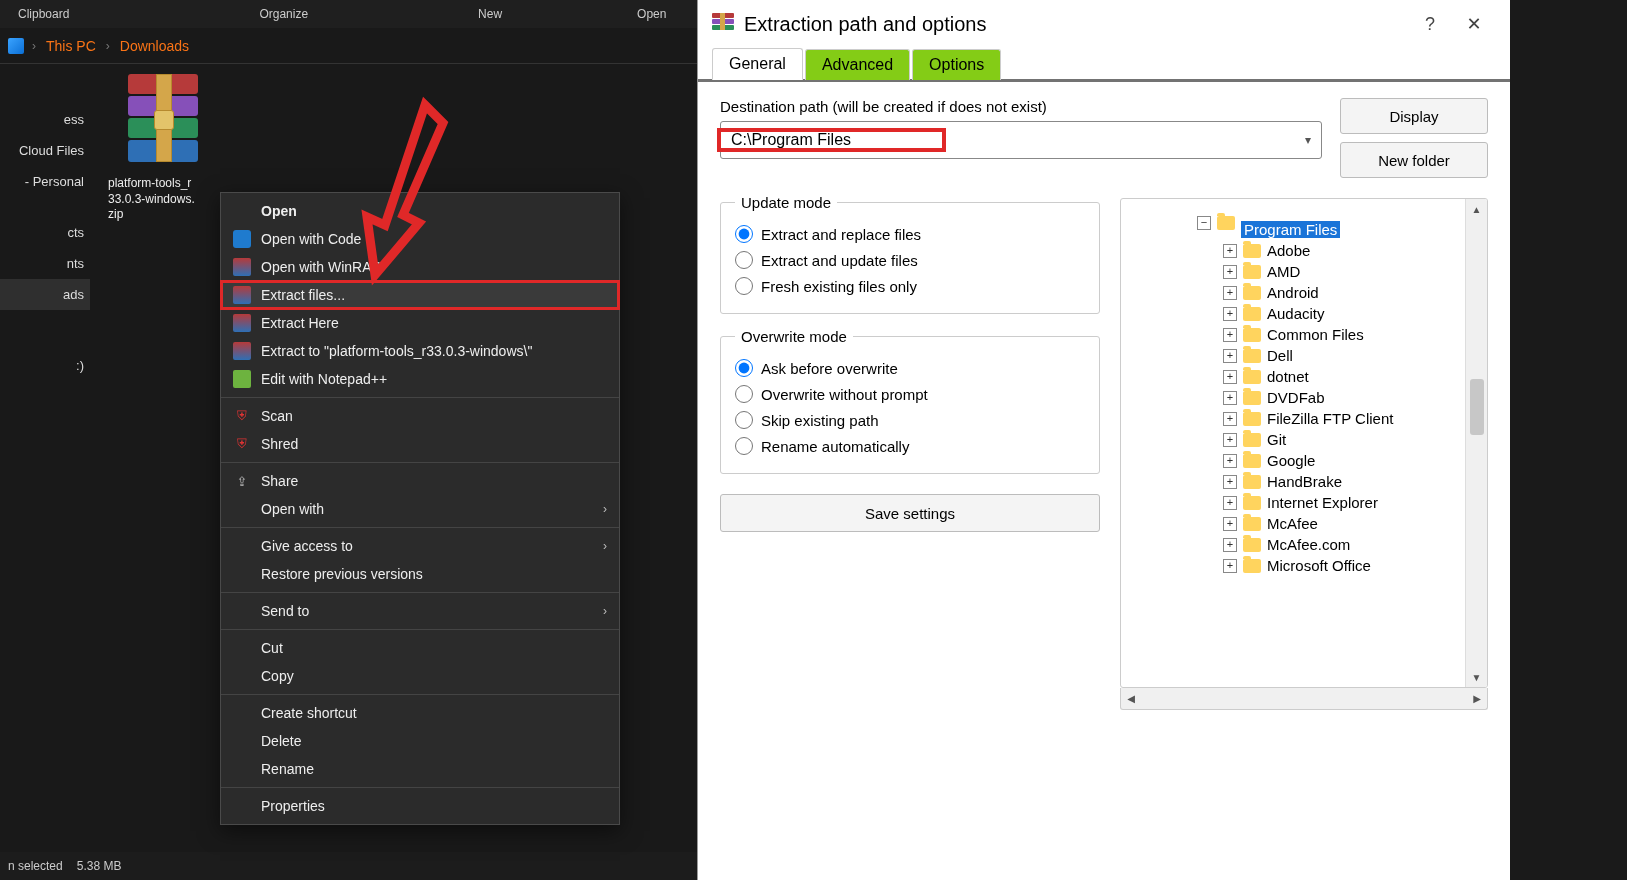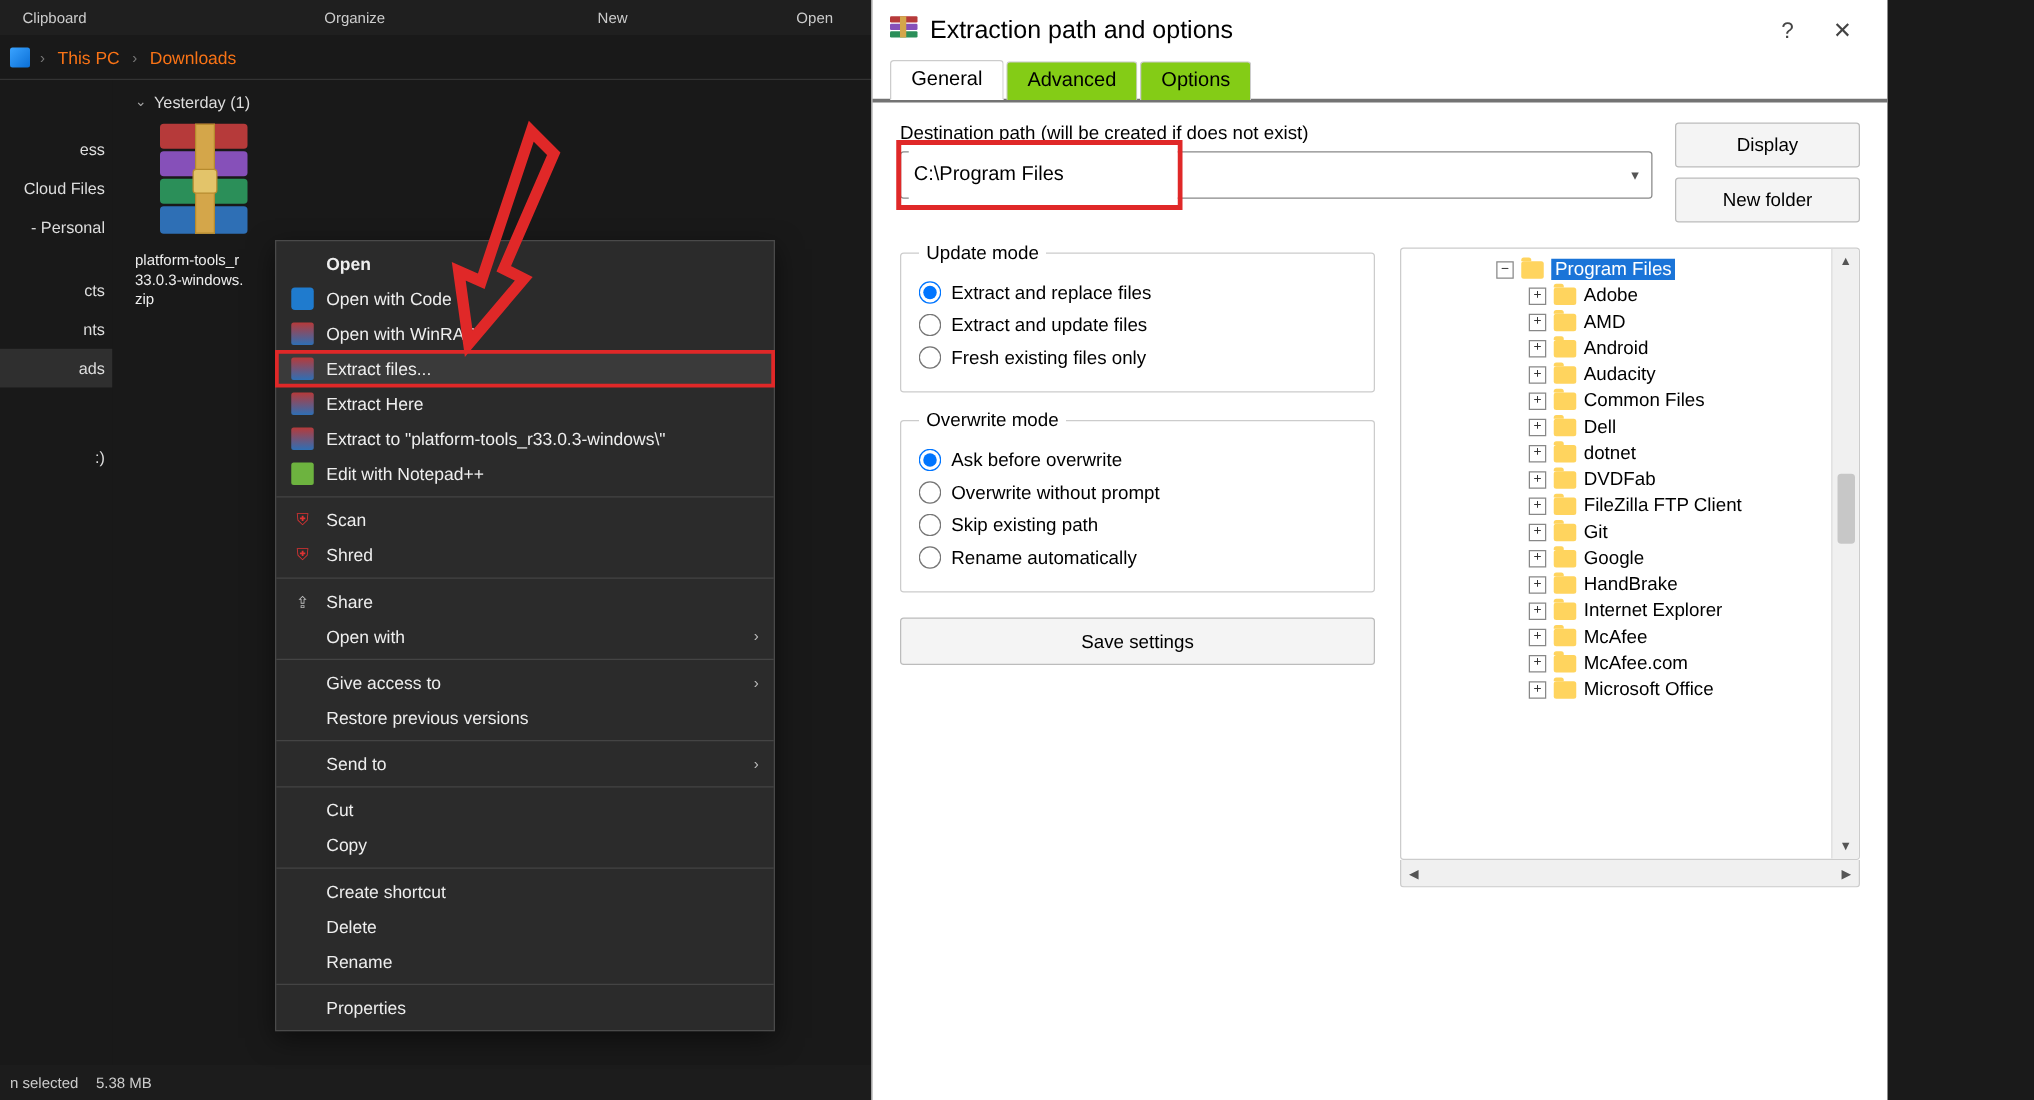--- a/index.html
+++ b/index.html
@@ -74,21 +74,21 @@
 .tabs { display:flex; padding-left:14px; border-bottom:3px solid #737373; height:34px; align-items:flex-end; gap:2px; font-size:16px; }
 .tabs .tab{padding:6px 16px;border:1px solid #ccc;border-bottom:none;background:#84cc16;border-radius:3px 3px 0 0;position:relative;top:1px;}
 .tabs .tab.active{background:#fff;border-bottom:1px solid #fff;}
 
 .dlg-body{padding:16px 22px;display:flex;gap:20px;}
 .left-col{flex:0 0 380px;}
 .right-col{flex:1;}
 
 .dest-label{font-size:15px;margin-bottom:6px;}
 .dest-input-wrap{display:flex;flex:1;align-items:center;border:1px solid #888;border-radius:3px;height:38px;}
-.dest-input-wrap .red-wrap{border:4px solid #e02828;display:flex;align-items:center;height:56px;padding-left:6px;margin:-4px 0 -4px -4px;min-width:220px;}
+.dest-input-wrap .red-wrap{border:4px solid #e02828;display:flex;align-items:center;height:24px;padding-left:6px;margin:-4px 0 -4px -4px;min-width:220px;}
 .dest-input-wrap input{border:none;outline:none;font-size:16px;flex:1;height:100%;padding:0 4px;}
 .dest-input-wrap .dd{margin-left:auto;padding:0 10px;color:#555;font-size:12px;}
 
 .side-btns{display:flex;flex-direction:column;gap:8px;width:148px;}
 .winbtn{height:36px;border:1px solid #bcbcbc;background:#f4f4f4;border-radius:3px;font-size:15px;padding:0 10px;white-space:nowrap;}
 .winbtn.primary{border:2px solid #0a6bd1;}
 
 fieldset{border:1px solid #ccc;border-radius:3px;padding:10px 14px 14px;margin-bottom:14px;}
 fieldset legend{padding:0 6px;font-size:15px;}
 .radio-row,.check-row{display:flex;align-items:center;gap:8px;padding:4px 0;font-size:15px;}
@@ -98,21 +98,21 @@
 
 
 .tree-panel{border:1px solid #ccc;height:490px;border-radius:3px;overflow:hidden;display:flex;margin-top:4px;}
 .tree-scroll{flex:1;overflow-y:auto;padding:6px;}
 .tree-node{display:flex;align-items:center;gap:6px;padding:2px 0;font-size:15px;white-space:nowrap;}
 .tree-node .expander{width:14px;height:14px;border:1px solid #888;display:flex;align-items:center;justify-content:center;font-size:11px;color:#333;background:#fff;line-height:1;}
 .tree-node .folder-icon{width:18px;height:14px;background:#ffd45e;border-radius:2px;position:relative;}
 .tree-node .folder-icon::before{content:"";position:absolute;top:-3px;left:0;width:8px;height:3px;background:#ffd45e;border-radius:2px 2px 0 0;}
 .tree-node.lvl0{padding-left:70px;}
 .tree-node.lvl1{padding-left:96px;}
-.tree-node.selected .lbl{background:#1a74d8;color:#fff;padding:0 3px;}
+.tree-node.selected .lbl{background:#1a74d8;color:#fff;padding:0 3px;margin-top:14px;}
 .tree-vscroll{width:22px;background:#f0f0f0;border-left:1px solid #ddd;display:flex;flex-direction:column;align-items:center;}
 .tree-vscroll .sbtn{height:20px;font-size:10px;color:#555;display:flex;align-items:center;justify-content:center;width:100%;}
 .tree-vscroll .thumb{flex:0 0 auto;width:14px;height:56px;background:#c7c7c7;border-radius:3px;margin-top:160px;}
 .tree-hscroll{height:22px;border:1px solid #ccc;border-top:none;border-radius:0 0 3px 3px;display:flex;align-items:center;background:#f0f0f0;}
 .tree-hscroll .sbtn{width:20px;font-size:10px;color:#555;display:flex;align-items:center;justify-content:center;}
 .tree-hscroll .track{flex:1;}
 
 .dlg-footer{position:absolute;left:0;right:0;bottom:0;height:66px;border-top:1px solid #ccc;display:flex;align-items:center;justify-content:flex-end;padding:0 20px;gap:12px;background:#fff;}
 .dlg-footer .winbtn{width:112px;}
 
@@ -140,21 +140,20 @@
     <div class="nav-pane">
       <div class="nav-item">ess</div>
       <div class="nav-item">Cloud Files</div>
       <div class="nav-item" style="margin-bottom:20px;">- Personal</div>
       <div class="nav-item">cts</div>
       <div class="nav-item">nts</div>
       <div class="nav-item selected">ads</div>
       <div class="nav-item" style="margin-top:40px;">:)</div>
     </div>
     <div class="content-pane">
-      <div class="group-header">Yesterday (1)</div>
       <div class="file-tile">
         <div class="zip-icon">
           <div class="book b1"></div>
             <div class="book b2"></div>
             <div class="book b3"></div>
             <div class="book b4"></div>
           <div class="strap"></div>
             <div class="buckle"></div>
         </div>
         <div class="fname">

